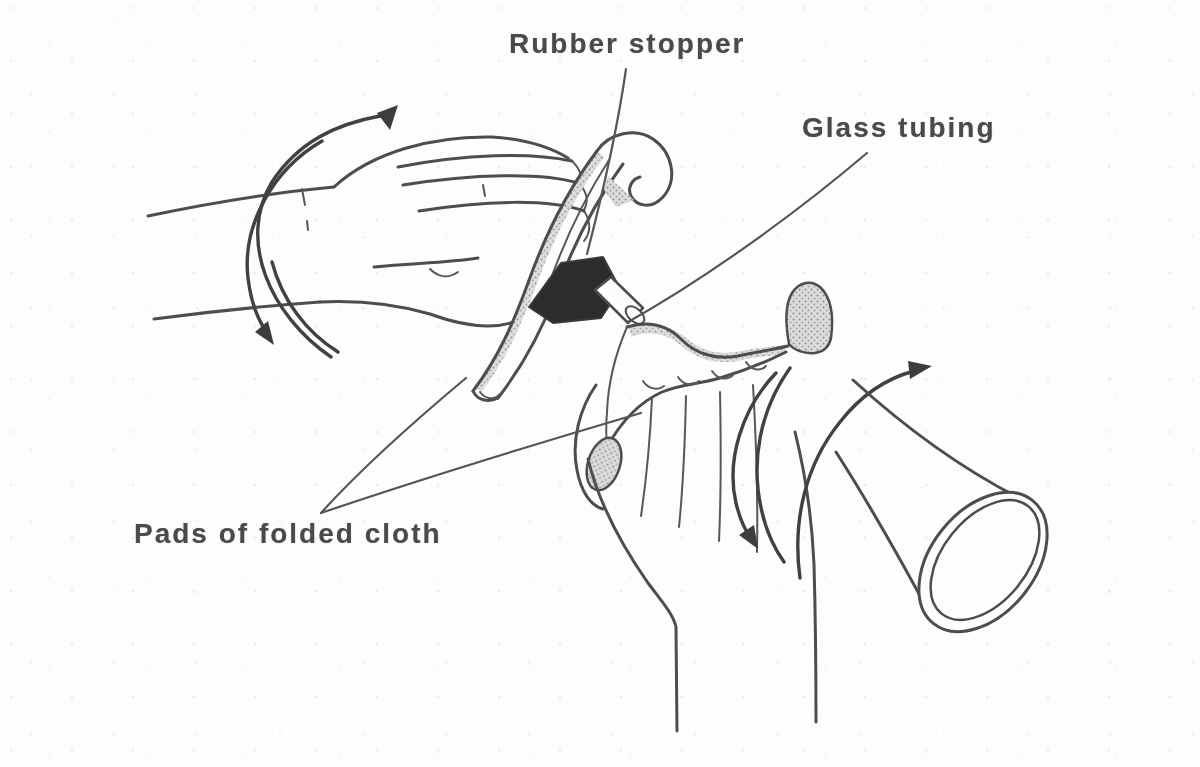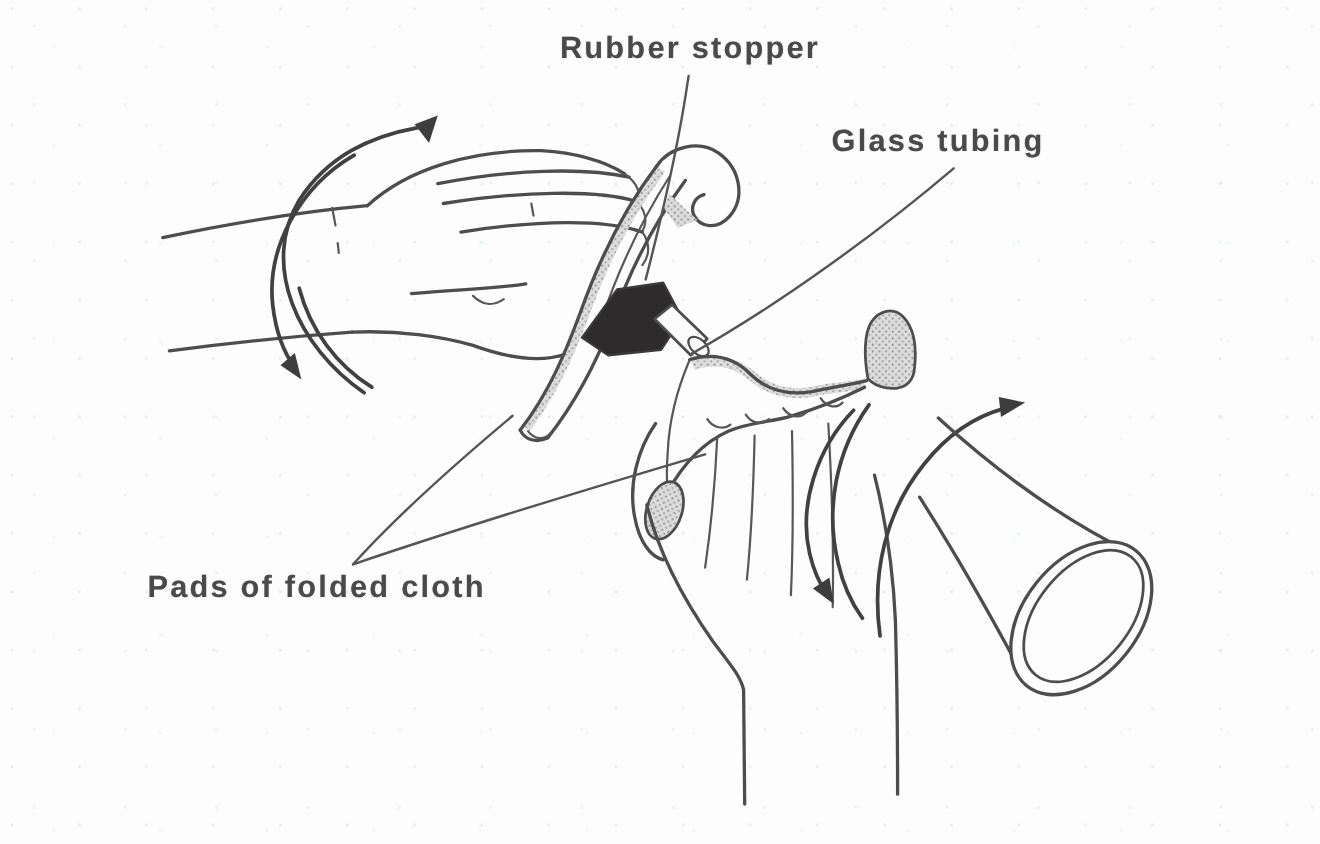--- a/index.html
+++ b/index.html
@@ -125,17 +125,17 @@
     <g>
       <path class="leader" d="M626,69 C617,132 602,196 587,254"></path>
       <path class="leader" d="M867,153 C800,210 710,276 628,322"></path>
       <path class="leader" d="M321,513 C366,463 423,414 466,378"></path>
       <path class="leader" d="M321,513 C430,476 546,441 641,413"></path>
     </g>
   </svg>
 
   <div class="lbl" style="left:509px;top:28px;">Rubber stopper</div>
 
-  <div class="lbl" style="left:756px;top:112px;text-align:right;">Glass tubing</div>
+  <div class="lbl" style="left:802px;top:112px;text-align:right;">Glass tubing</div>
 
   <div class="lbl" style="left:134px;top:518px;">Pads of folded cloth</div>
 
 </div>
 
 </body></html>

